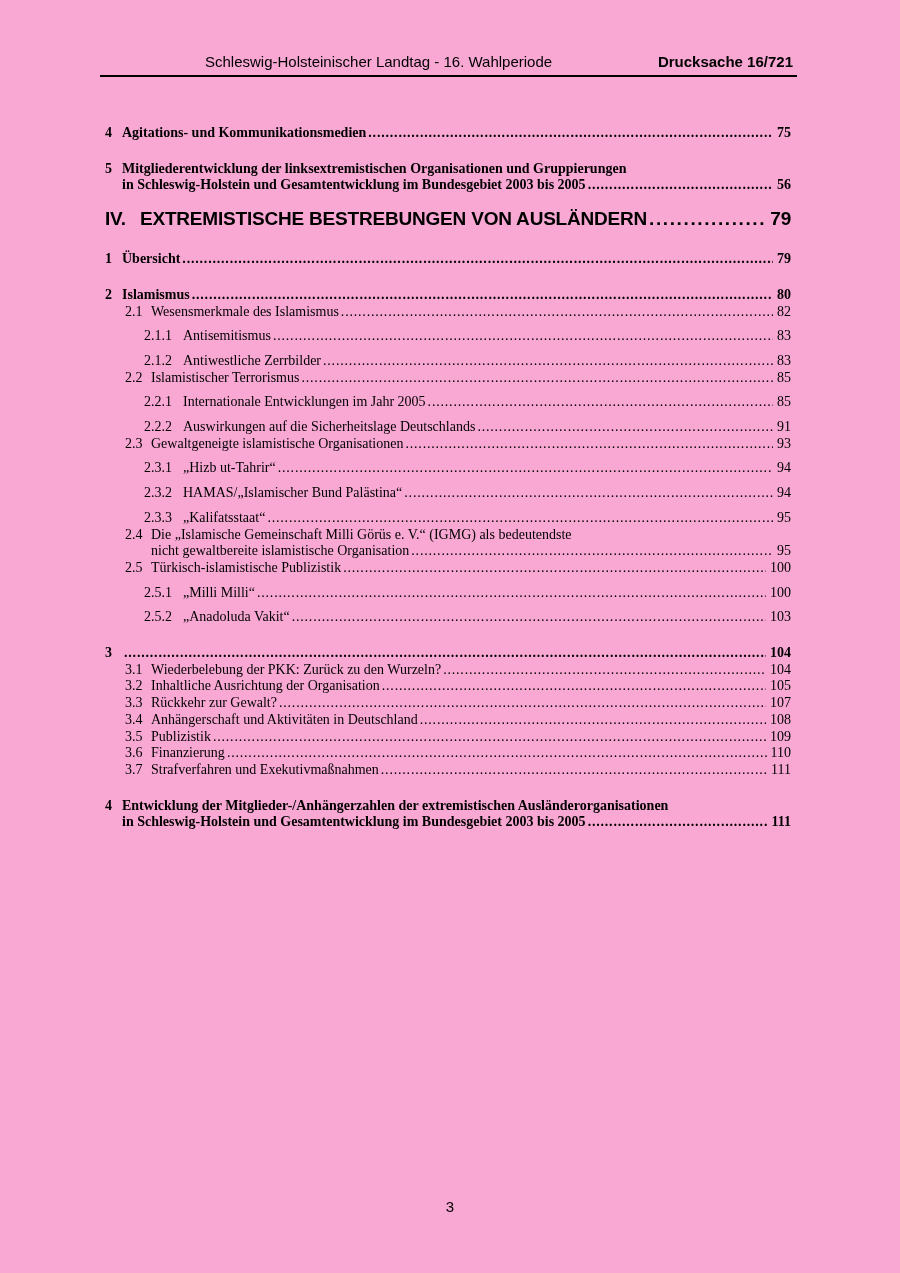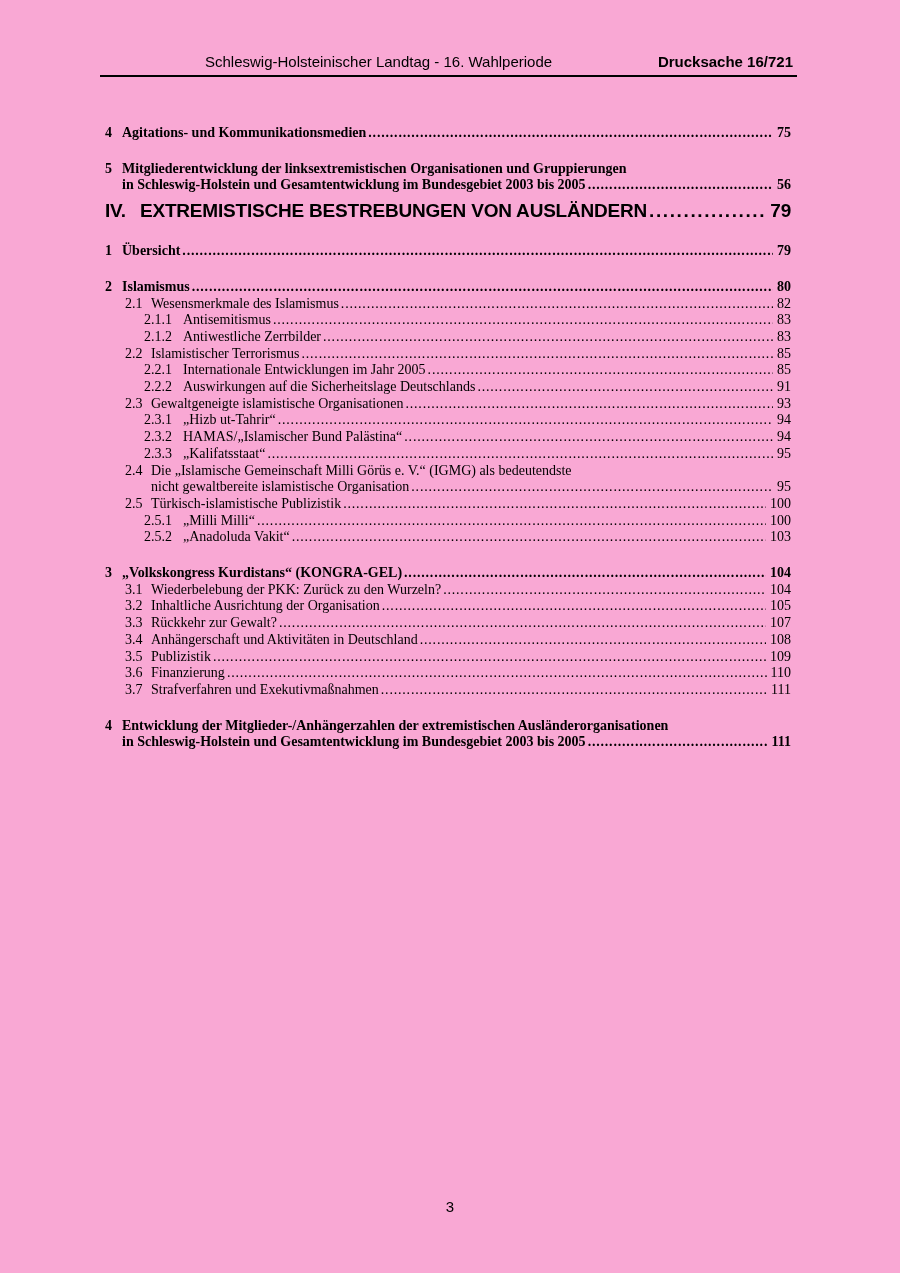--- a/index.html
+++ b/index.html
@@ -39,32 +39,32 @@
 
   
   .toc {
     position: absolute;
     left: 105px; top: 125px;
     width: 686px;
     font-size: 14px;
   }
   .toc-entry { margin: 0; }
   .toc-entry.l1, .toc-entry.part { margin-top: 19px; }
-  .toc-entry.part { margin-top: 4px; }
+  .toc-entry.part { margin-top: 12px; }
   .toc-entry:first-child { margin-top: 0; }
 
   .toc-line {
     display: flex;
     align-items: baseline;
     line-height: 16.7px;
     white-space: nowrap;
   }
   .toc-entry.l1 { font-weight: bold; }
   .toc-entry.l2 { padding-left: 20px; }
-  .toc-entry.l3 { padding-left: 39px; }
+  .toc-entry.l3 { padding-left: 39px; margin-top: 8px; }
 
   .num { display: inline-block; flex: none; }
   .l1 .num  { width: 17px; }
   .l2 .num  { width: 26px; }
   .l3 .num  { width: 39px; }
   .part .num { width: 35px; }
 
   .text { flex: none; }
 
   .dots {
@@ -264,21 +264,20 @@
         <div class="toc-line">
           <span class="num">2.5.2</span>
           <span class="text">„Anadoluda Vakit“</span>
           <span class="dots"></span>
           <span class="page-num">103</span>
         </div>
       </div>
       <div class="toc-entry l1">
         <div class="toc-line">
           <span class="num">3</span>
-          <span class="text">„Volkskongress Kurdistans“ (KONGRA-GEL)</span>
           <span class="dots"></span>
           <span class="page-num">104</span>
         </div>
       </div>
       <div class="toc-entry l2">
         <div class="toc-line">
           <span class="num">3.1</span>
           <span class="text">Wiederbelebung der PKK: Zurück zu den Wurzeln?</span>
           <span class="dots"></span>
           <span class="page-num">104</span>

